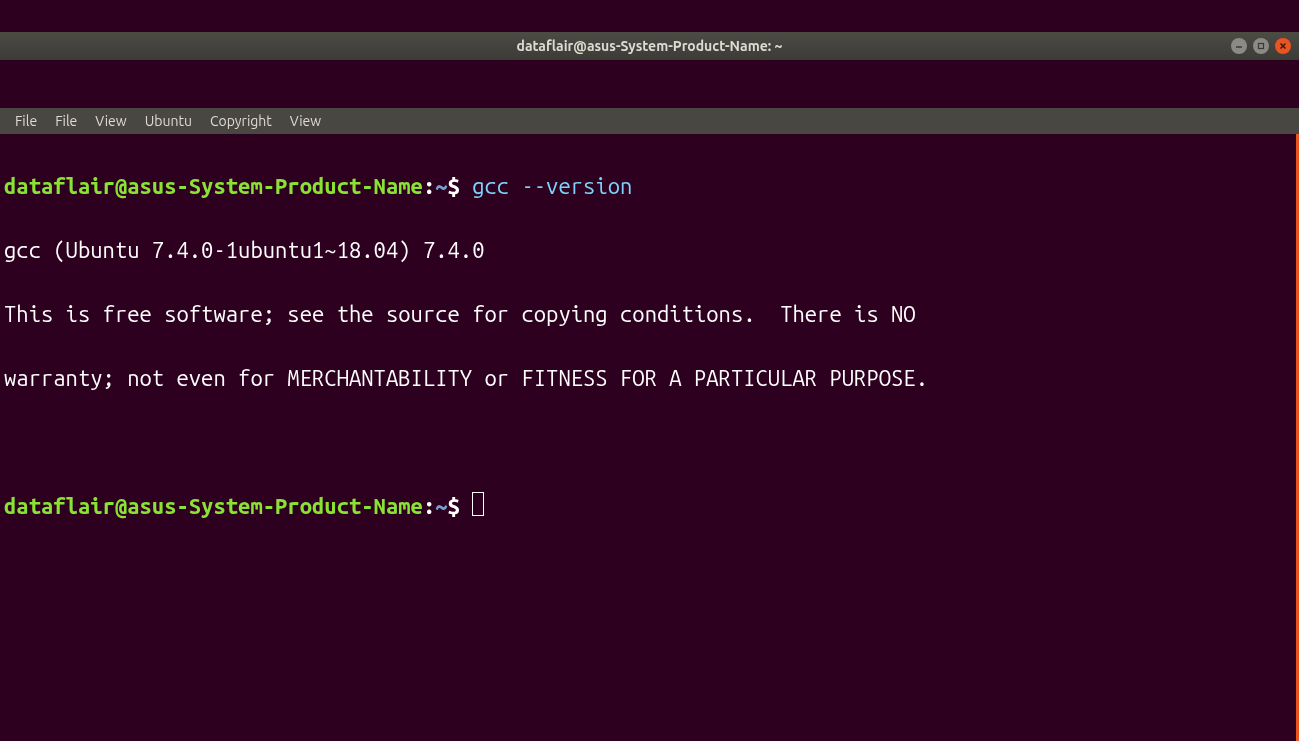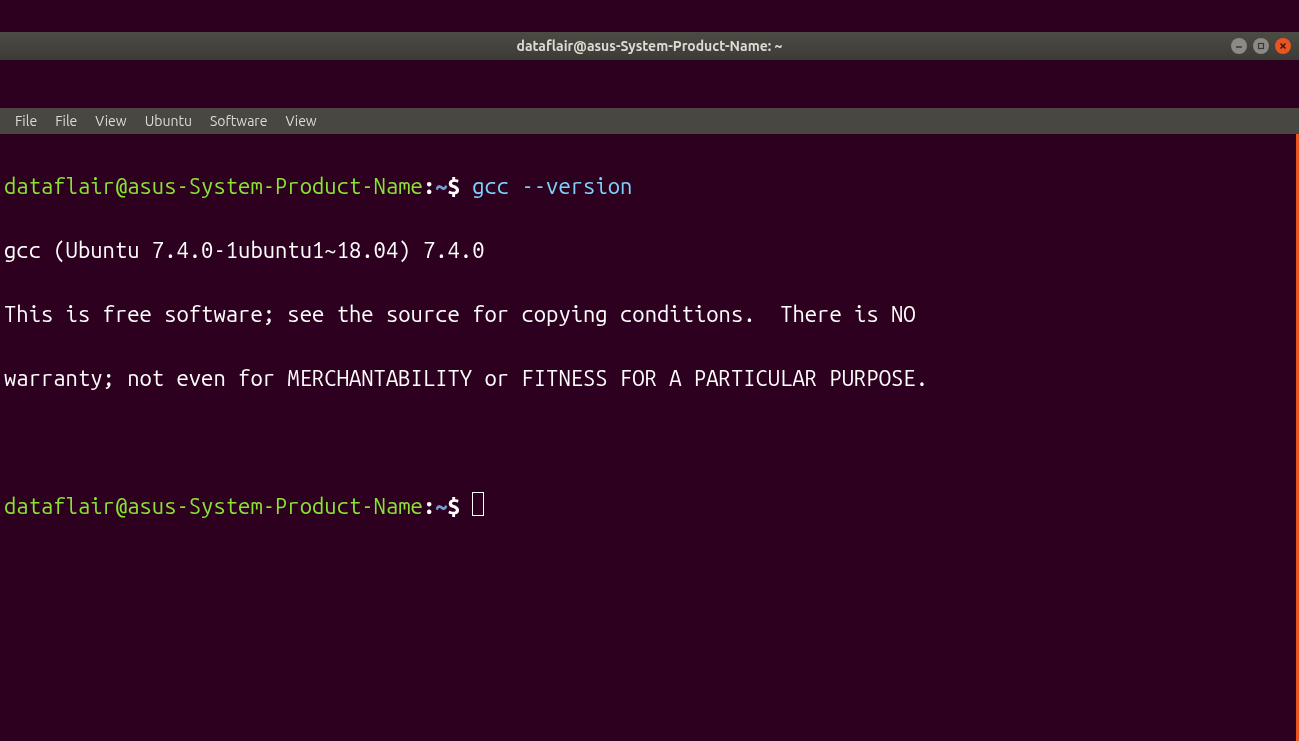--- a/index.html
+++ b/index.html
@@ -82,21 +82,21 @@
   .right-edge {
     position: absolute;
     right: 0;
     top: 0;
     bottom: 0;
     width: 3px;
     background: #e95420;
   }
   .prompt-user {
     color: #8ae234;
-    font-weight: normal;
+    font-weight: bold;
   }
   .prompt-path {
     color: #729fcf;
     font-weight: bold;
   }
   .prompt-white {
     color: #ffffff;
     font-weight: bold;
   }
   .cmd {
@@ -140,21 +140,21 @@
         </svg>
     </div>
   </div>
 </div>
 
 <div class="menubar">
   <span class="menu-item">File</span>
   <span class="menu-item">File</span>
   <span class="menu-item">View</span>
   <span class="menu-item">Ubuntu</span>
-  <span class="menu-item">Software</span>
+  <span class="menu-item">Copyright</span>
   <span class="menu-item">View</span>
 </div>
 
 <div class="terminal-body">
 <span class="line"><span class="prompt-user">dataflair@asus-System-Product-Name</span><span class="prompt-white">:</span><span class="prompt-path">~</span><span class="prompt-white">$ </span><span class="cmd">gcc --version</span></span>
 <span class="line output">gcc (Ubuntu 7.4.0-1ubuntu1~18.04) 7.4.0</span>
 <span class="line output">This is free software; see the source for copying conditions.  There is NO</span>
 <span class="line output">warranty; not even for MERCHANTABILITY or FITNESS FOR A PARTICULAR PURPOSE.</span>
 <span class="line">&nbsp;</span>
 <span class="line"><span class="prompt-user">dataflair@asus-System-Product-Name</span><span class="prompt-white">:</span><span class="prompt-path">~</span><span class="prompt-white">$ </span><span class="cursor"></span></span>

